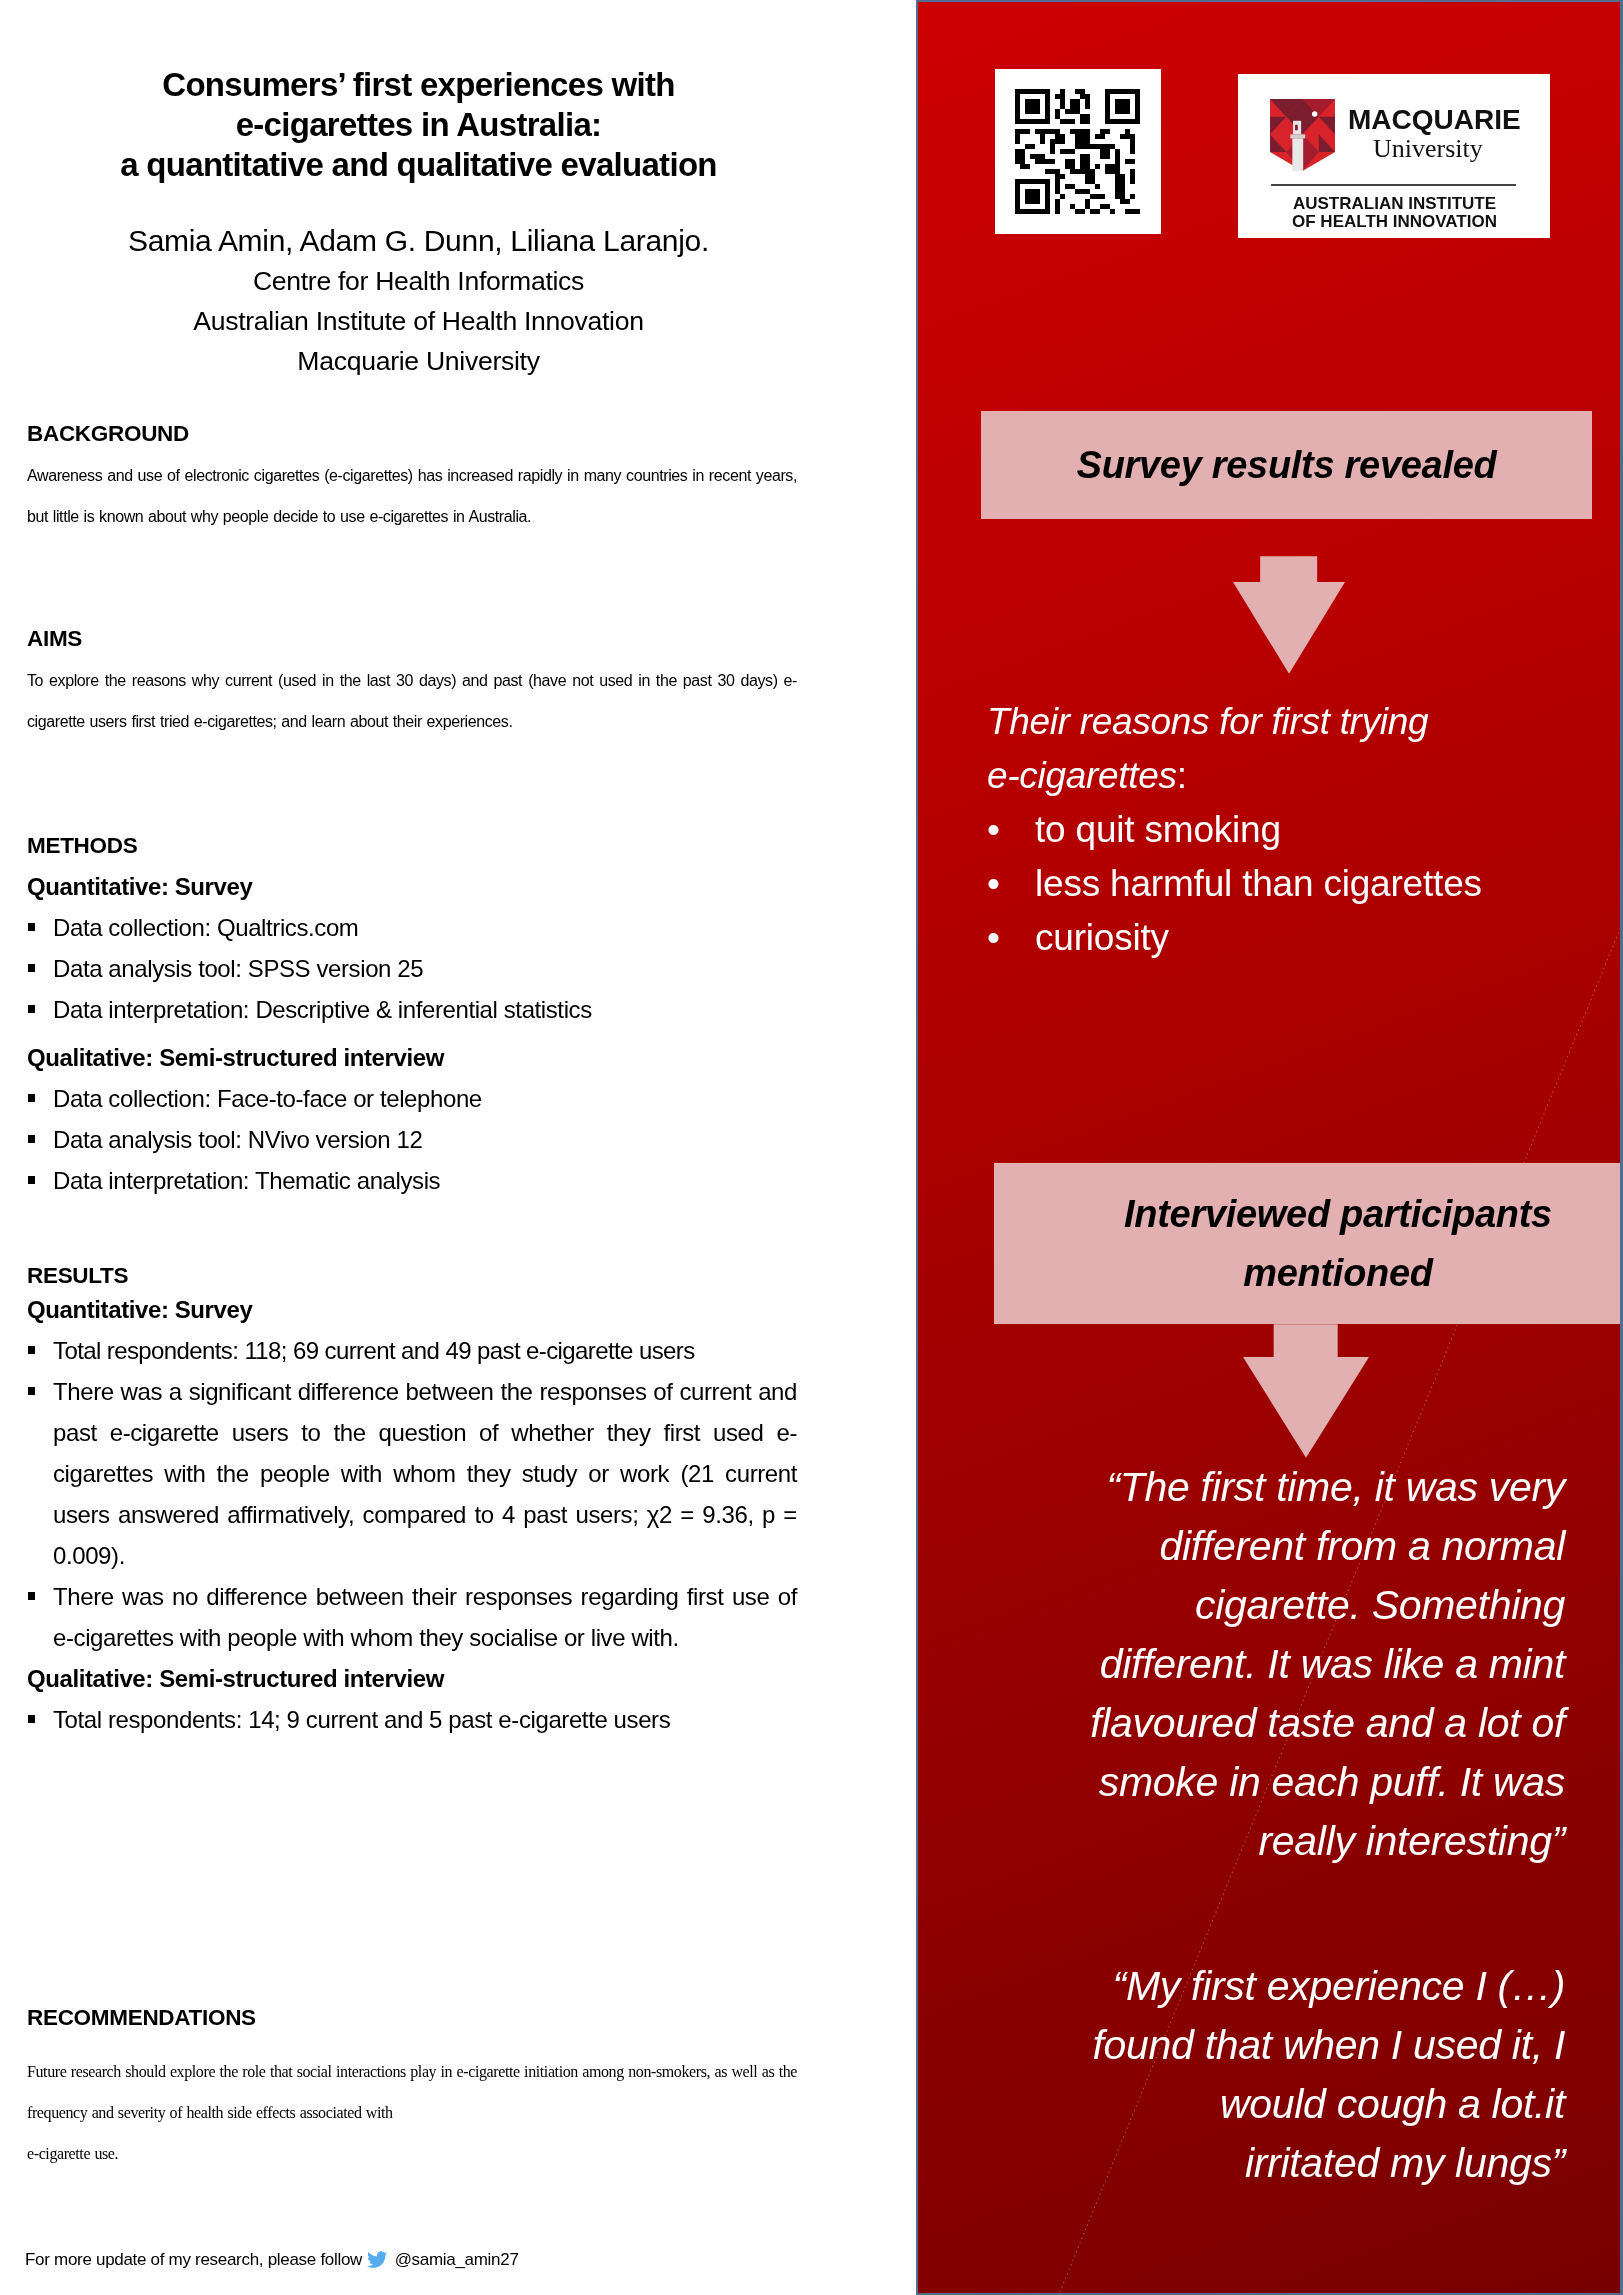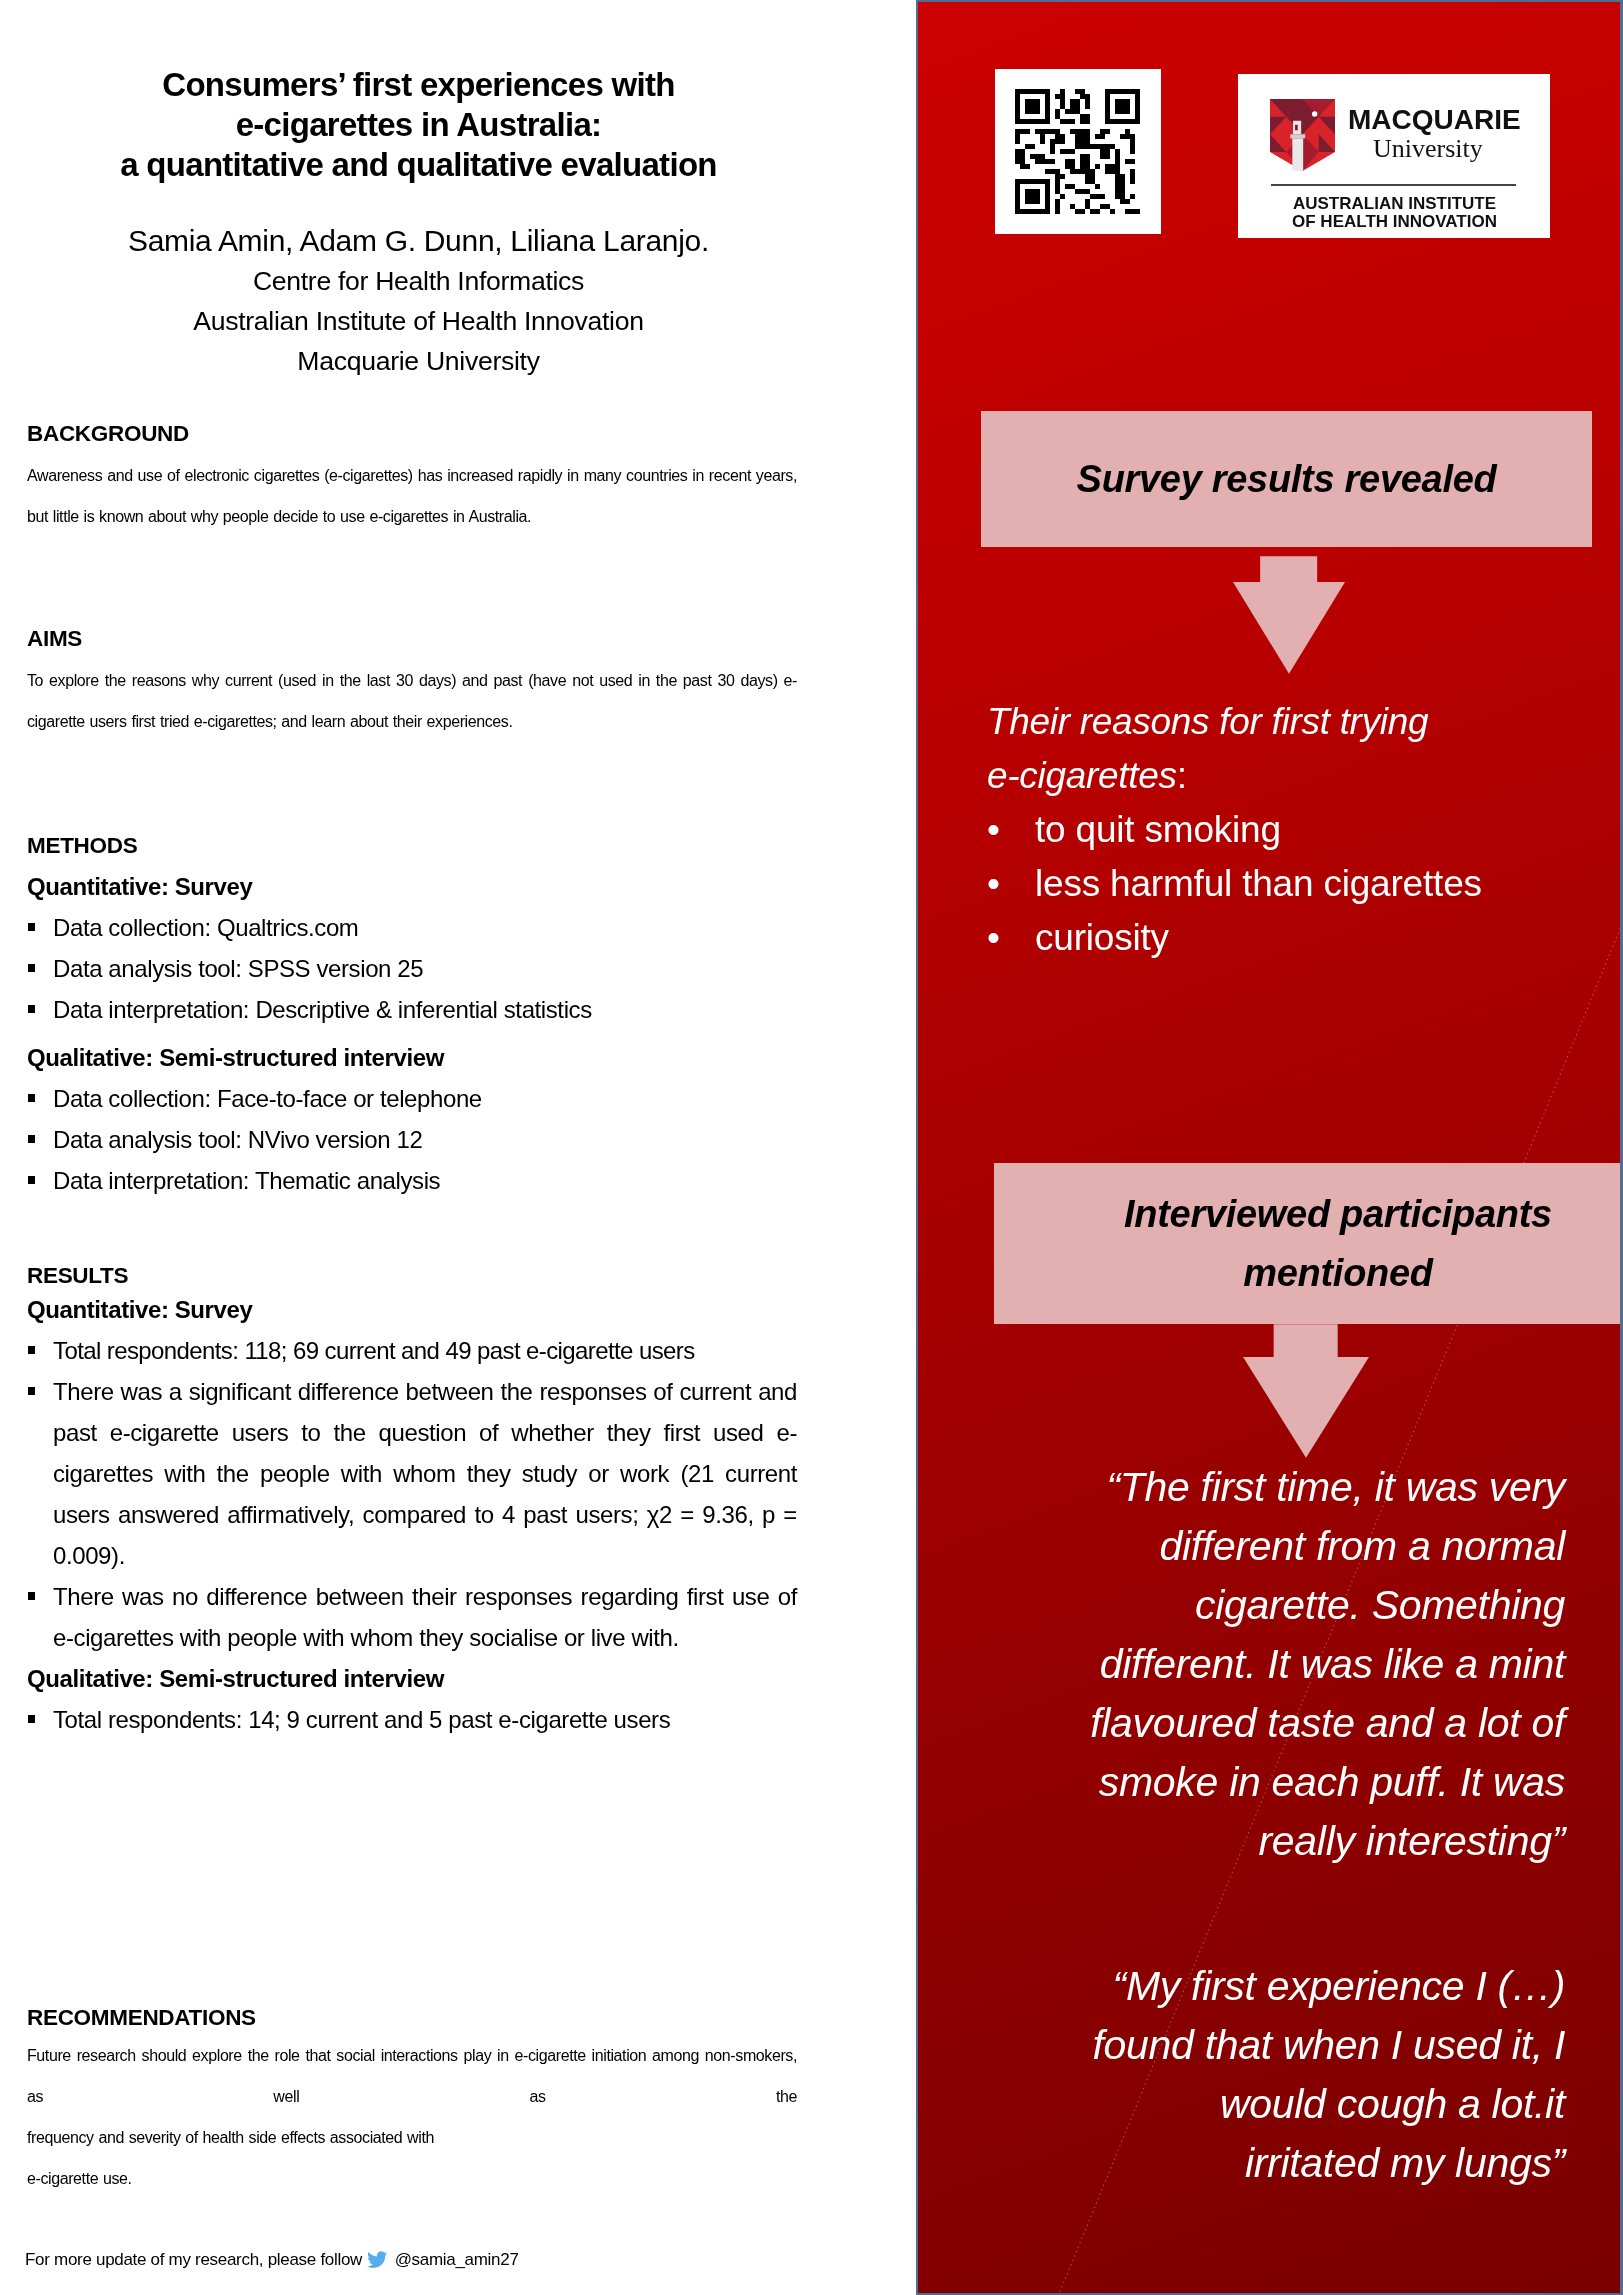--- a/index.html
+++ b/index.html
@@ -36,21 +36,21 @@
 
   .logo-box { position: absolute; left: 320px; top: 72px; width: 312px; height: 164px; background: #fff; }
   .shield { position: absolute; left: 32px; top: 25px; width: 65px; height: 72px; }
   .mq-name { position: absolute; left: 110px; top: 31px; font-size: 28px; font-weight: bold; letter-spacing: 0px; line-height: 30px; color: #111; }
   .mq-univ { position: absolute; left: 111px; top: 61px; font-family: "Liberation Serif", serif; font-size: 26px; line-height: 27px; color: #111; margin-left: 24px; }
   .logo-rule { position: absolute; left: 33px; top: 110px; width: 245px; height: 2px; background: #444; }
   .aihi { position: absolute; left: 27px; top: 121px; width: 259px; text-align: center; font-weight: bold; font-size: 17px; line-height: 18.4px; color: #111; letter-spacing: 0px; }
 
   .callout { position: absolute; background: #e2b0b0; display: flex; align-items: center; justify-content: center; text-align: center;
              font-family: "Liberation Sans", sans-serif; font-weight: bold; font-style: italic; color: #000; letter-spacing: -0.3px; }
-  .c1 { left: 63px; top: 409px; width: 611px; height: 136px; font-size: 38px; line-height: 44px; }
+  .c1 { left: 63px; top: 409px; width: 611px; height: 108px; font-size: 38px; line-height: 44px; }
   .c2 { left: 76px; top: 1161px; width: 688px; height: 161px; font-size: 38px; line-height: 59px; }
   .arrow { position: absolute; }
 
   .reasons { position: absolute; left: 69px; top: 693px; width: 599px; color: #fff; }
   .reasons .lead { font-style: italic; font-size: 37px; line-height: 54px; letter-spacing: -0.3px; }
   .reasons ul { list-style: none; }
   .reasons li { position: relative; padding-left: 48px; font-size: 37px; line-height: 54px; letter-spacing: -0.2px; }
   .reasons li::before { content: "\2022"; position: absolute; left: 0; top: 0; }
 
   .quote { position: absolute; left: 54px; width: 593px; text-align: right; color: #fff; font-style: italic; font-size: 41px; line-height: 59px; letter-spacing: -0.3px; }
@@ -109,21 +109,21 @@
       <li>There was no difference between their responses regarding first use of e-cigarettes with people with whom they socialise or live with.</li>
     </ul>
     <div class="sub-h">Qualitative: Semi-structured interview</div>
     <ul class="sq">
       <li>Total respondents: 14; 9 current and 5 past e-cigarette users</li>
     </ul>
   </div>
 
   <div class="section" style="top:2004px;">
     <div class="sec-h">RECOMMENDATIONS</div>
-    <div style="margin-top:4px;">
+    <div style="margin-top:20px;font-family:Liberation Serif, serif;">
       <p class="body-p" style="text-align:justify;text-align-last:justify;">Future research should explore the role that social interactions play in e-cigarette initiation among non-smokers, as well as the</p>
       <p class="body-p">frequency and severity of health side effects associated with</p>
       <p class="body-p">e-cigarette use.</p>
     </div>
   </div>
 
   <div class="footer">
     <span>For more update of my research, please follow</span>
     <svg class="bird" viewBox="0 0 24 20">
       <path fill="#55acee" d="M24 2.4c-.9.4-1.8.6-2.8.8 1-.6 1.8-1.6 2.2-2.7-1 .6-2 1-3.1 1.2C19.3.7 18 0 16.6 0c-2.7 0-4.9 2.2-4.9 4.9 0 .4 0 .8.1 1.1C7.7 5.8 4.1 3.9 1.7.9c-.4.7-.7 1.6-.7 2.5 0 1.7.9 3.2 2.2 4.1-.8 0-1.6-.2-2.2-.6v.1c0 2.4 1.7 4.4 3.9 4.8-.4.1-.8.2-1.3.2-.3 0-.6 0-.9-.1.6 2 2.4 3.4 4.6 3.4-1.7 1.3-3.8 2.1-6.1 2.1-.4 0-.8 0-1.2-.1 2.2 1.4 4.8 2.2 7.5 2.2 9.1 0 14-7.5 14-14v-.6c1-.7 1.8-1.6 2.4-2.5z"></path>

